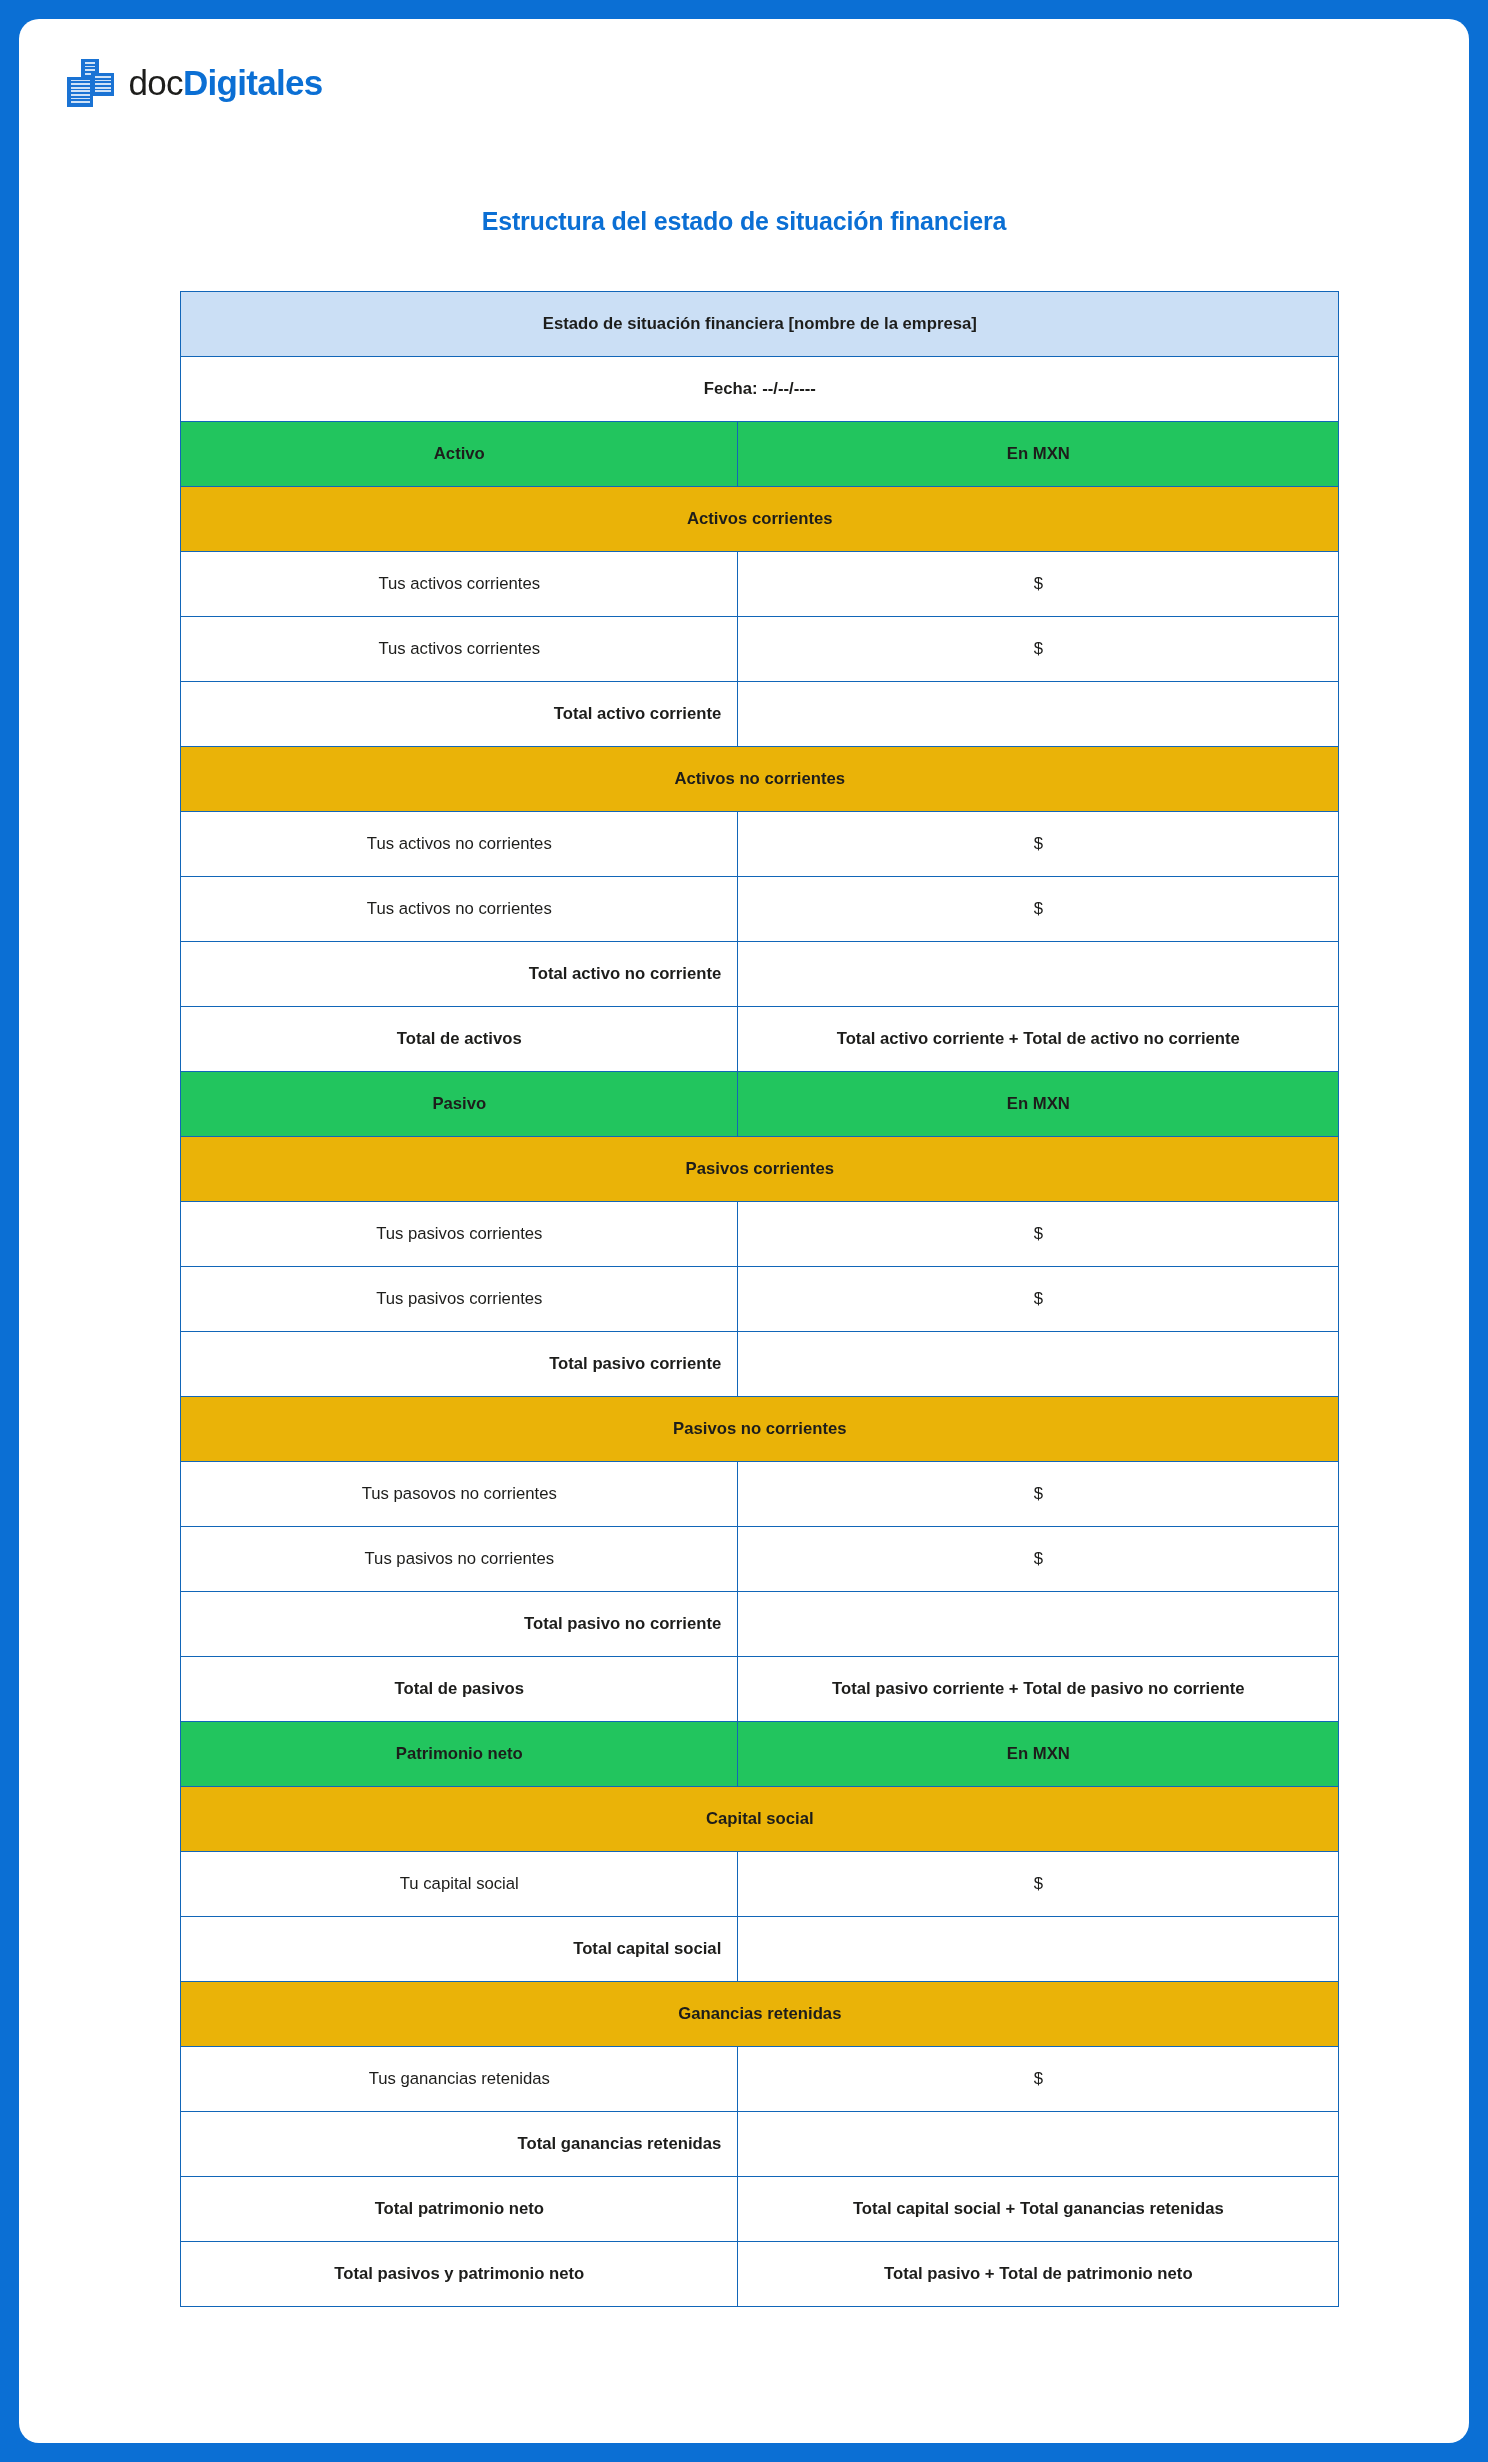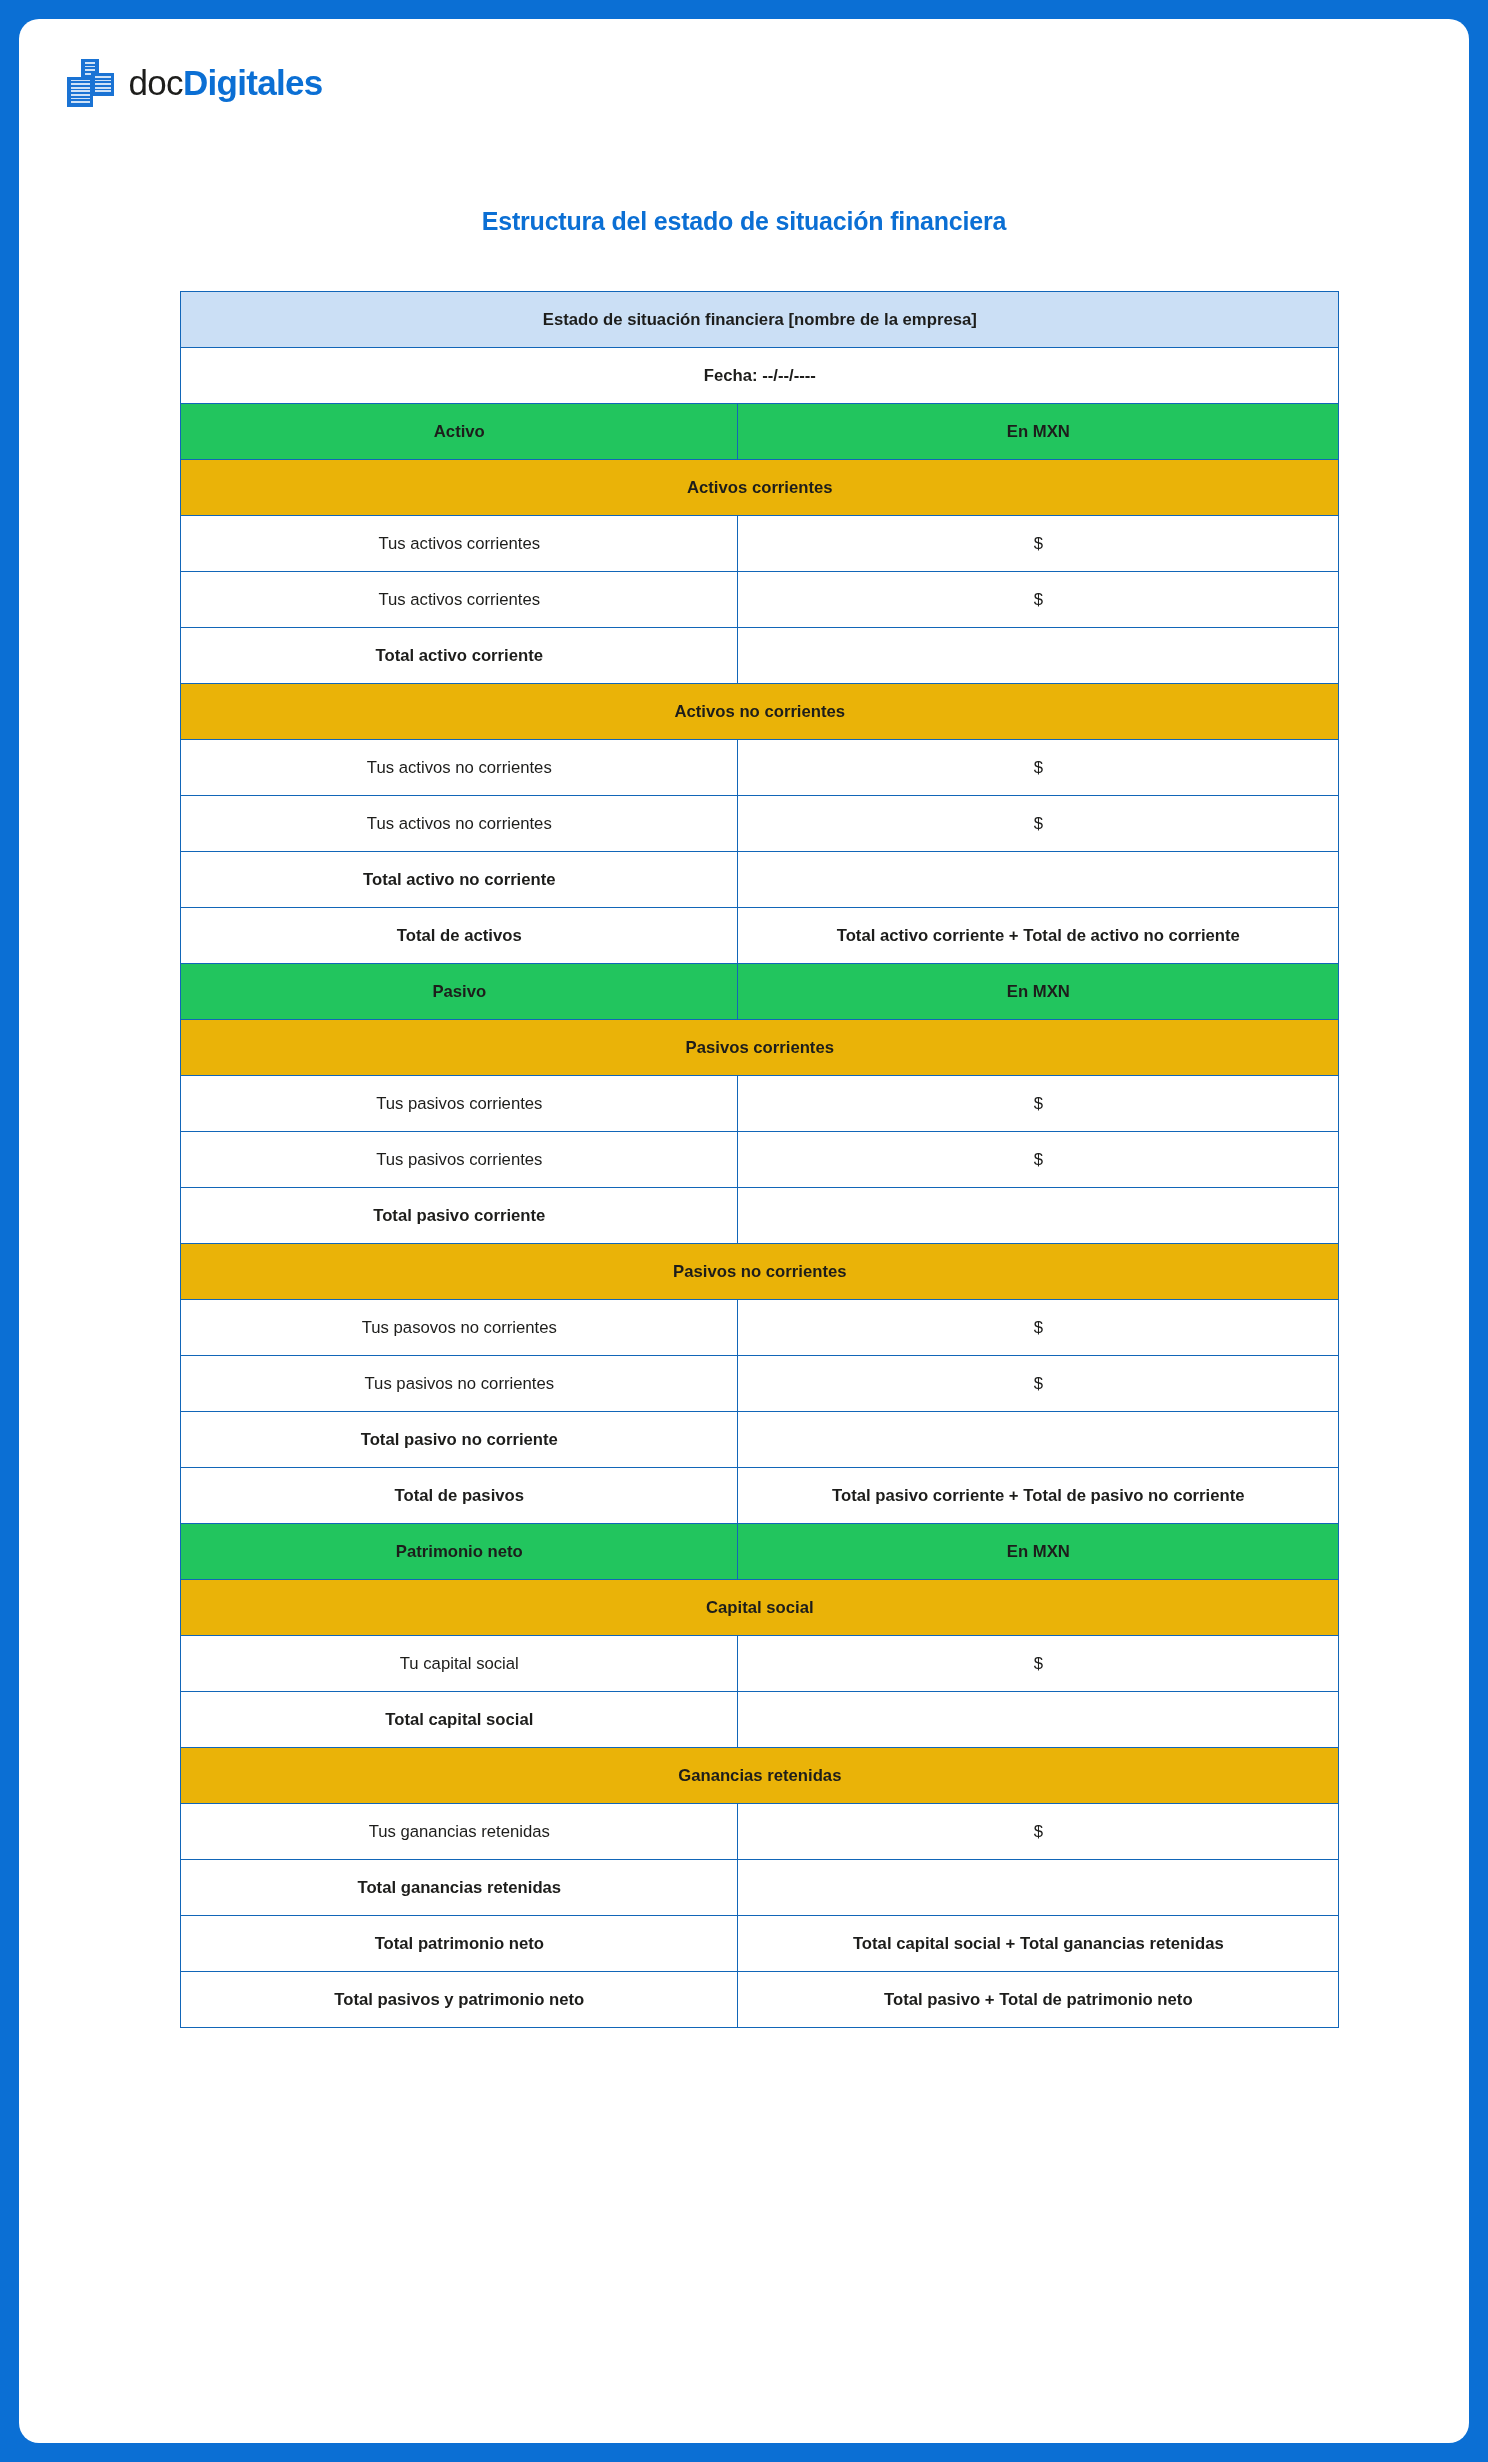--- a/index.html
+++ b/index.html
@@ -94,36 +94,36 @@
     top: 272px;
     width: 1158px;
     border-collapse: collapse;
     table-layout: fixed;
   }
   #balance-table col.c1 { width: 557px; }
   #balance-table col.c2 { width: 601px; }
 
   #balance-table td {
     border: 1.8px solid #1266b8;
-    height: 56px;
+    height: 65px;
     padding: 5.3px 16px;
     box-sizing: border-box;
     vertical-align: middle;
     font-size: 16.7px;
     color: #1d1d1b;
   }
 
   
   tr.r-titlebar  td { background: #cbdff5; color: #1266cc; font-weight: 700; text-align: center; font-size: 18.4px; height: 72px; }
   tr.r-date      td { background: #ffffff; color: #1266cc; font-weight: 700; text-align: center; font-size: 16.7px; height: 68px; }
   tr.r-section   td { background: #22c55e; color: #1266cc; font-weight: 700; text-align: center; font-size: 17.6px; height: 70px; }
   tr.r-subsection td { background: #eab308; color: #1266cc; font-weight: 700; text-align: center; font-size: 17.6px; height: 68px; }
   tr.r-item      td.lbl { text-align: center; font-weight: 400; }
   tr.r-item      td.val { text-align: center; font-weight: 400; }
-  tr.r-total     td.lbl { text-align: center;   font-weight: 700; }
+  tr.r-total     td.lbl { text-align: right;   font-weight: 700; }
   tr.r-total     td.val { text-align: center; font-weight: 700; }
   tr.r-grand     td.lbl { text-align: center;   font-weight: 700; }
   tr.r-grand     td.val { text-align: center; font-weight: 700; font-size: 17.6px; }
 </style>
 </head>
 <body>
 
 <div id="page-frame">
   <div id="doc-card">
 

